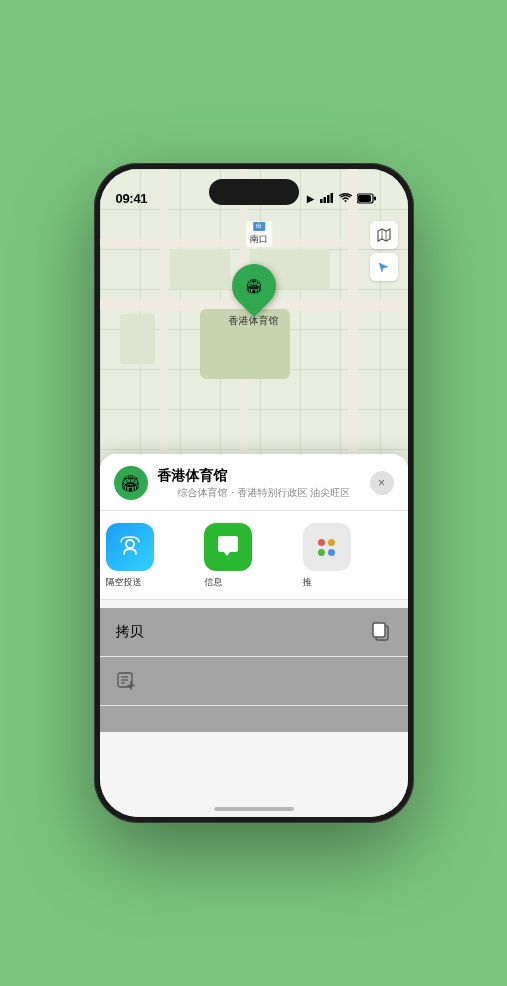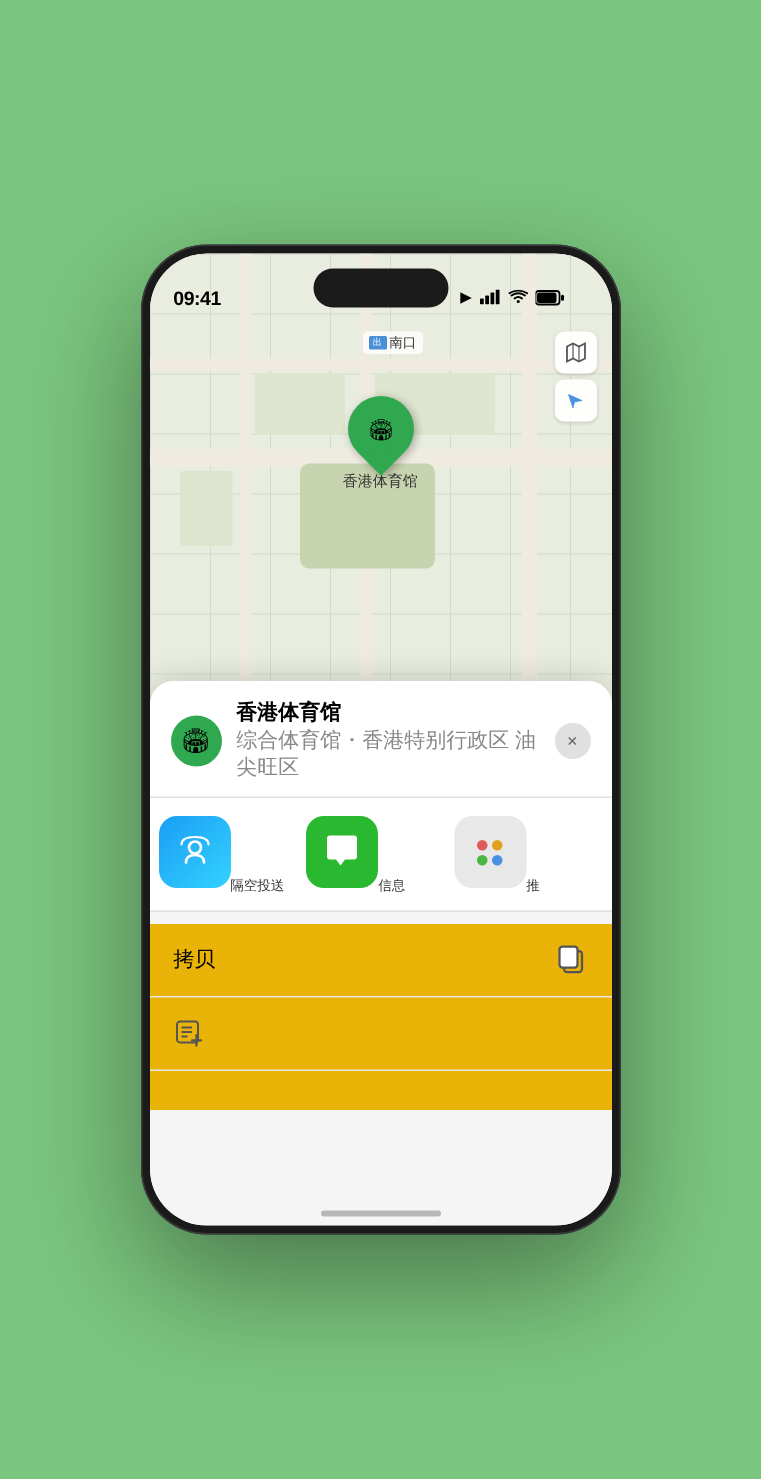--- a/index.html
+++ b/index.html
@@ -132,20 +132,21 @@
       left: 50%;
       transform: translateX(-30%);
       font-size: 9px;
       color: #333;
       background: rgba(255,255,255,0.8);
       padding: 1px 4px;
       border-radius: 3px;
       display: flex;
       align-items: center;
       gap: 2px;
+      flex-direction: column;
     }
 
     .map-label-icon {
       width: 12px;
       height: 9px;
       background: #4a90d9;
       border-radius: 1px;
       font-size: 6px;
       color: white;
       display: flex;
@@ -259,23 +260,24 @@
       flex: 1;
     }
 
     .location-name {
       font-size: 14px;
       font-weight: 600;
       color: #000;
     }
 
     .location-sub {
-      font-size: 14px;
+      font-size: 10px;
       color: #888;
       margin-top: 1px;
+      margin-left: 20px;
     }
 
     .close-btn {
       width: 24px;
       height: 24px;
       background: #e0e0e0;
       border-radius: 50%;
       display: flex;
       align-items: center;
       justify-content: center;
@@ -290,22 +292,22 @@
       padding: 12px 6px 10px;
       display: flex;
       align-items: center;
       gap: 0;
       overflow: hidden;
       border-bottom: 0.5px solid #e0e0e0;
     }
 
     .share-item {
       display: flex;
-      flex-direction: row;
-      align-items: flex-end;
+      flex-direction: column;
+      align-items: flex-start;
       flex: 1;
       min-width: 0;
     }
 
     .share-icon-wrap {
       width: 48px;
       height: 48px;
       border-radius: 12px;
       display: flex;
       align-items: center;
@@ -346,21 +348,21 @@
     }
 
     .notes-line {
       height: 2px;
       background: #555;
       border-radius: 1px;
     }
 
     
     .action-list {
-      background: #eab308;
+      background: #a3a3a3;
       margin: 8px 0 0 0;
     }
 
     .action-item {
       display: flex;
       align-items: center;
       justify-content: space-between;
       padding: 13px 16px;
       border-bottom: 0.5px solid #e8e8e8;
     }

